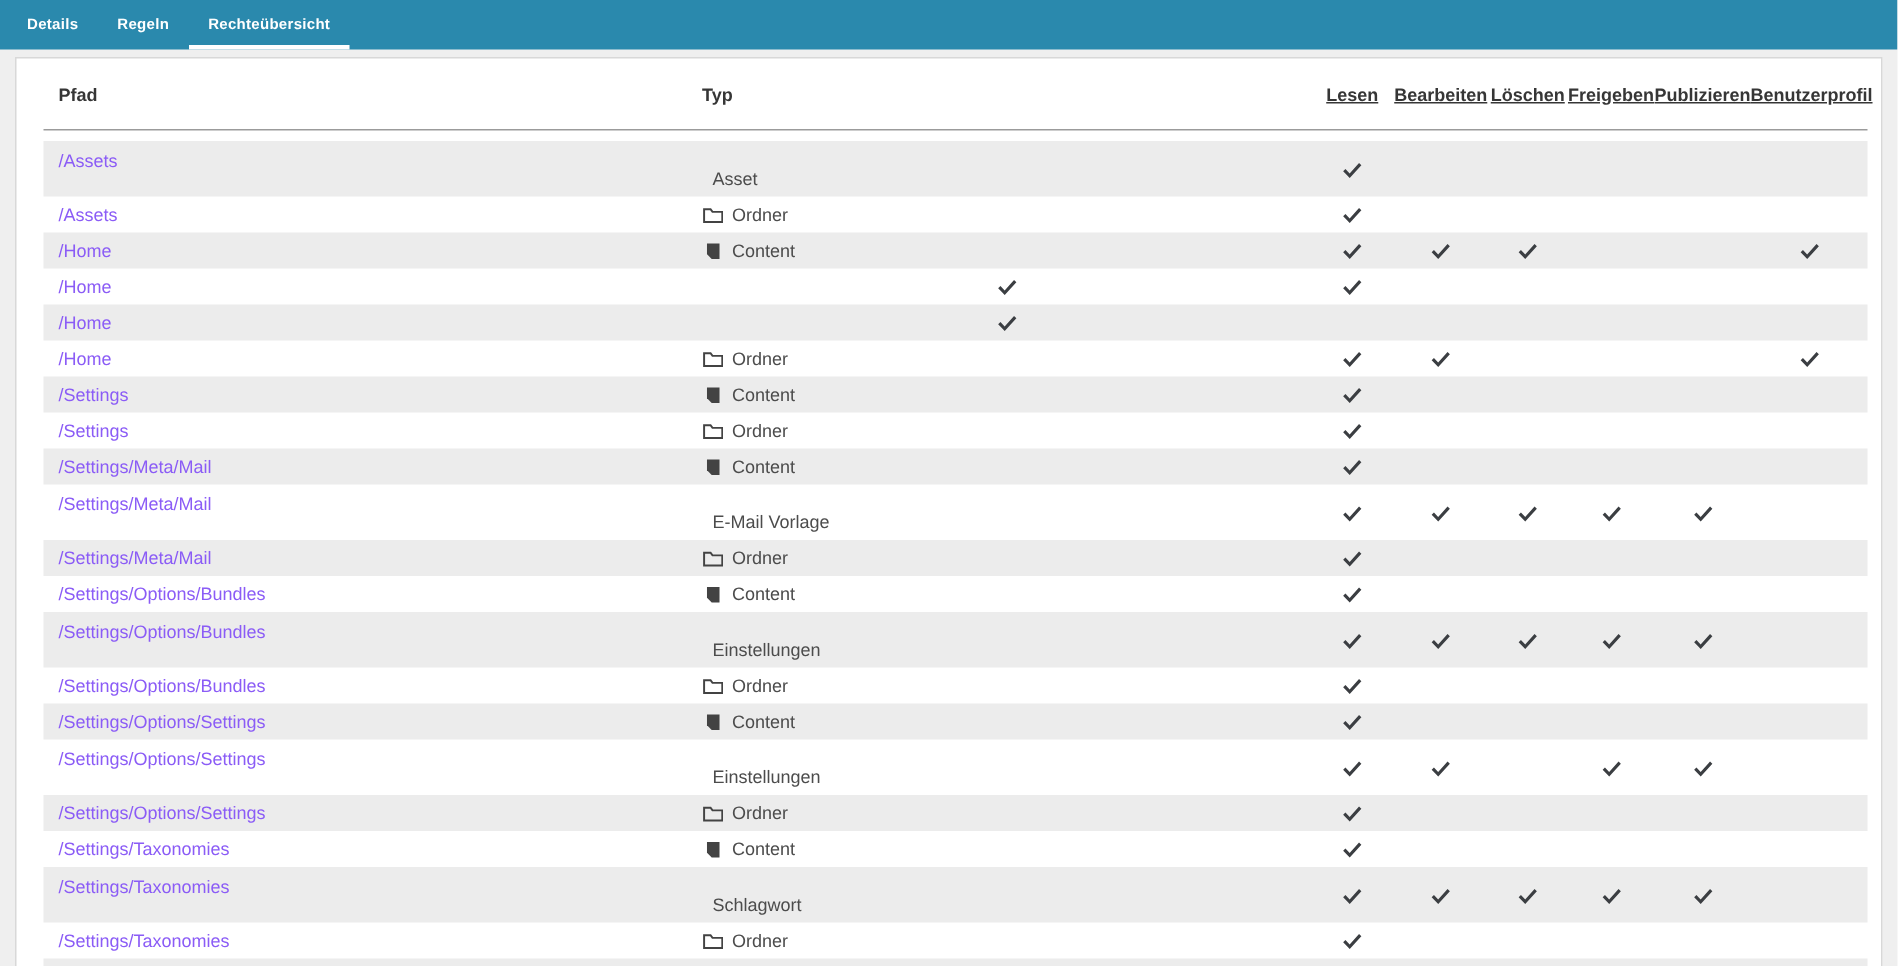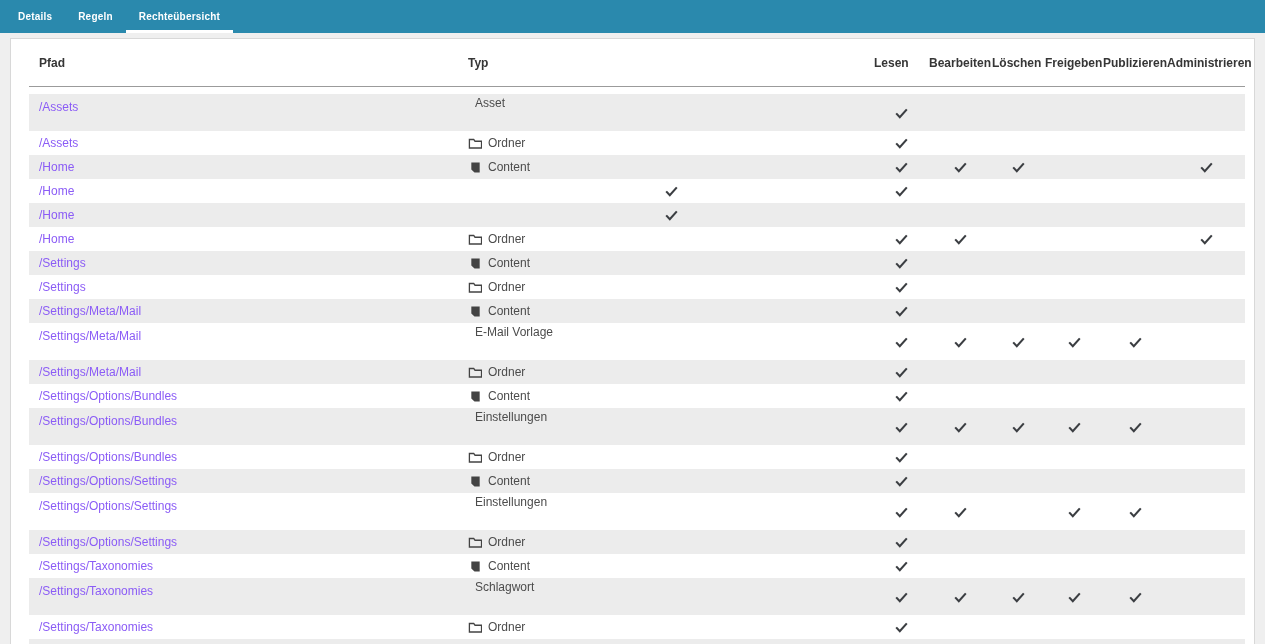--- a/index.html
+++ b/index.html
@@ -57,42 +57,42 @@
     align-items:center;
   }
 
   .table-header {
     height:48px;
     border-bottom:1px solid var(--header-line,#9b9b9b);
     font-weight:bold;
     color:#363636;
   }
   .table-header .hd-path { padding-left:10px; }
-  .table-header .hd-perm { white-space:nowrap; }
+  .table-header .hd-perm { text-align:center; white-space:nowrap;text-decoration:underline; }
 
   .rows { margin-top:7px; }
 
   .row { height:24px; }
   .row.alt { background:var(--zebra,#ececec); }
   .row.tall { height:37px; }
 
   .cell { overflow:visible; white-space:nowrap; }
   .path-cell { padding-left:10px; color:#8b5cf6; }
   .type-cell {
     display:flex;
     align-items:center;
     gap:6px;
     color:#4c4c4c;
   }
   .type-cell .icon { display:inline-flex; width:14px; height:14px; align-items:center; justify-content:center; flex:0 0 auto; }
   .type-cell .icon svg { display:block; }
 
   .row.tall { display:grid; } 
   .row.tall .path-cell { align-self:start; padding-top:6px; }
-  .row.tall .type-cell { align-self:end; padding-bottom:21px; padding-left:7px; }
+  .row.tall .type-cell { align-self:end; padding-bottom:5px; padding-left:7px; }
 
   .perm-cell { text-align:center; }
   .perm-cell svg { display:inline-block; vertical-align:middle; }
 
   .next-row-peek { height:24px; }
 </style>
 </head>
 <body>
 
 <div class="tab-bar" id="tabBar">
@@ -103,21 +103,21 @@
 
 <div class="card">
   <div class="grid table-header" id="tableHeader">
     <div class="hd-path">Pfad</div>
     <div class="hd-type">Typ</div>
   <div class="hd-perm">Lesen</div>
       <div class="hd-perm">Bearbeiten</div>
       <div class="hd-perm">Löschen</div>
       <div class="hd-perm">Freigeben</div>
       <div class="hd-perm">Publizieren</div>
-      <div class="hd-perm">Administrieren</div>
+      <div class="hd-perm">Benutzerprofil</div>
     </div>
   <div class="rows" id="rowsContainer">
       <div class="grid row alt tall">
         <div class="cell path-cell">/Assets</div>
         <div class="cell type-cell">
           <span>Asset</span>
         </div>
         <div class="cell perm-cell"><svg width="13" height="11" viewBox="0 0 13 11">
             <path d="M1.2 5.4 L4.8 9.2 L11.8 1.4" fill="none" stroke="#3b3e42" stroke-width="2.1"></path>
           </svg></div>

